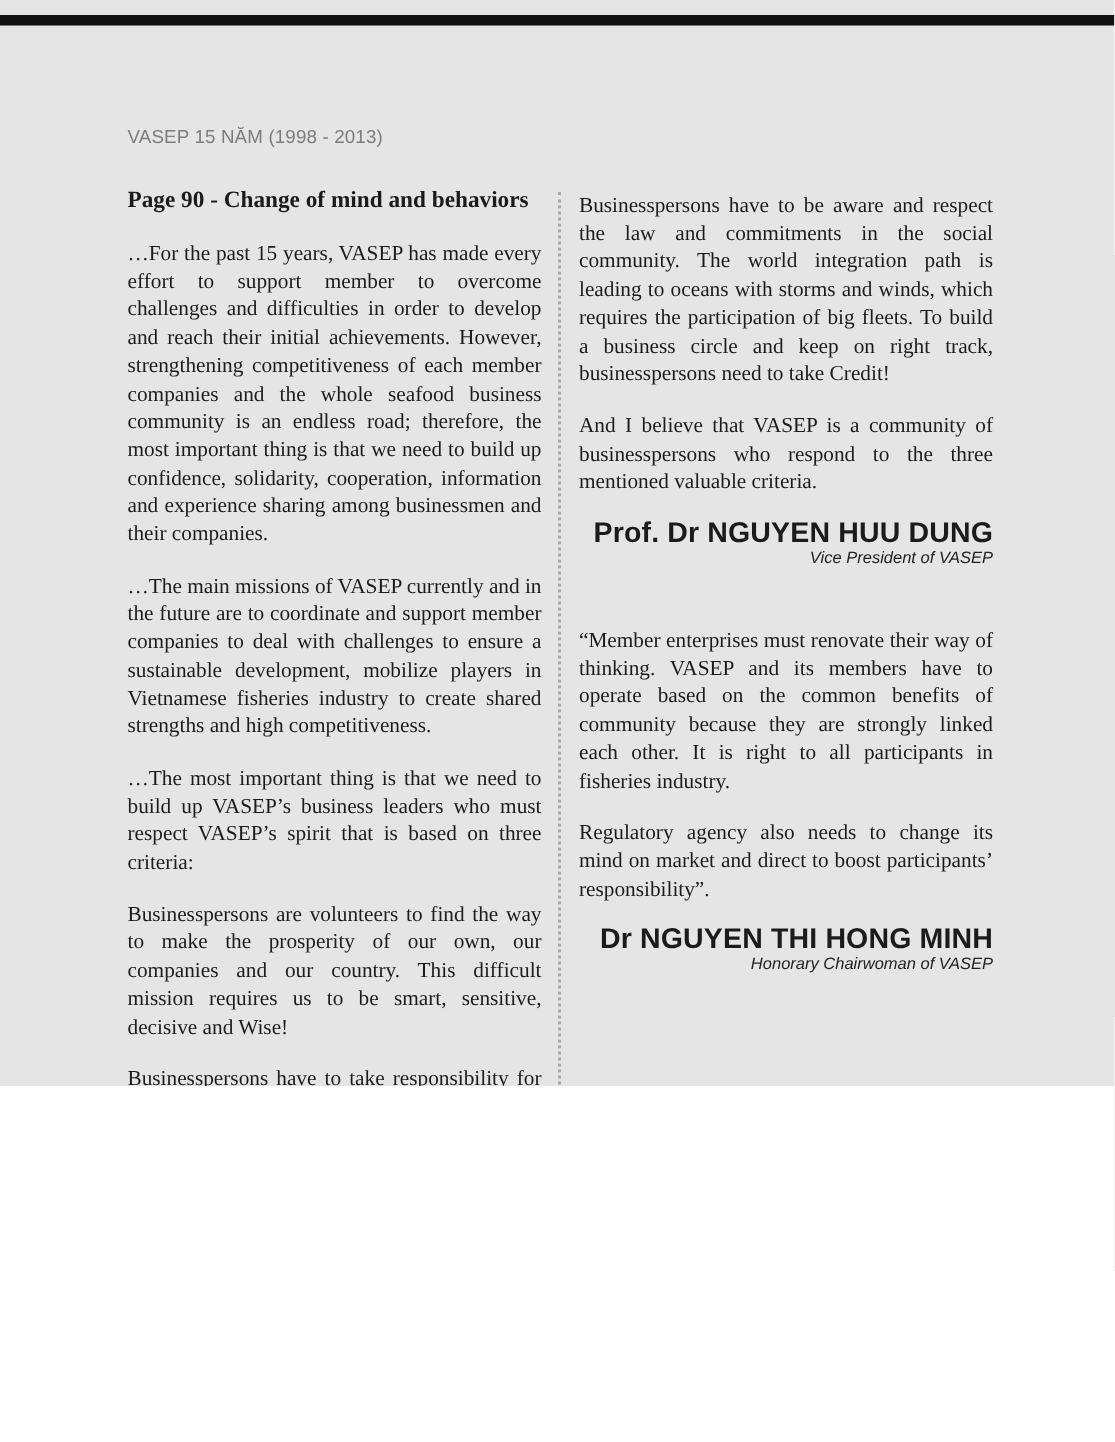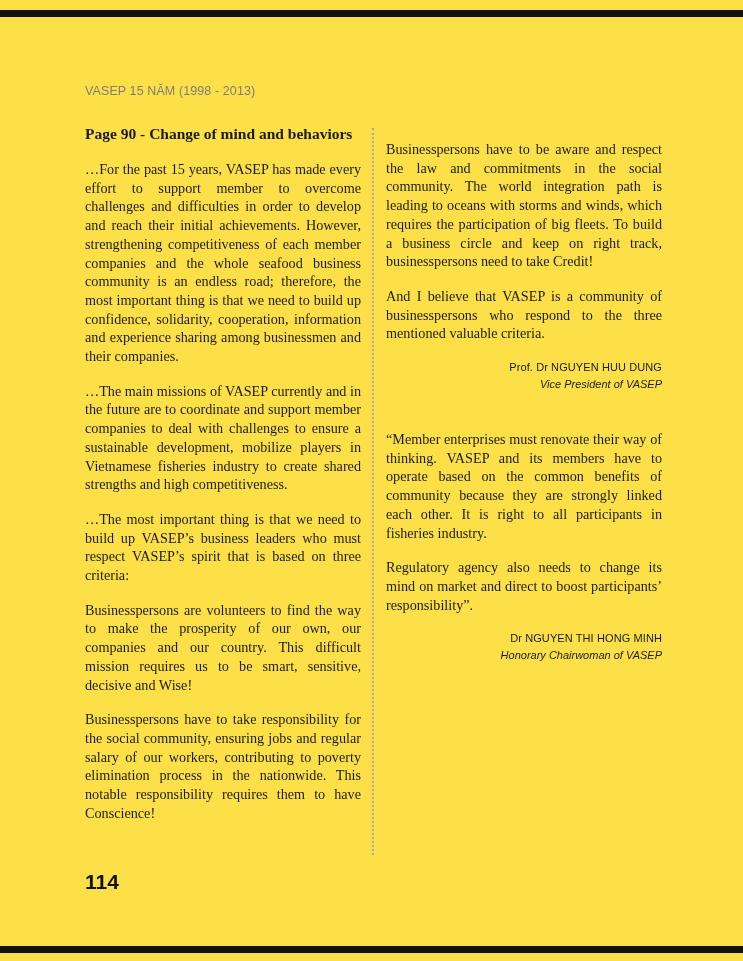--- a/index.html
+++ b/index.html
@@ -3,22 +3,22 @@
 <meta charset="utf-8">
 <style>
   html, body {
     margin: 0;
     padding: 0;
     background: #ffffff;
   }
   .page {
     position: relative;
     width: 743px;
-    height: 961px;
-    background: #fde047;
+    height: 724px;
+    background: #e5e5e5;
     overflow: hidden;
     font-family: "Liberation Serif", serif;
     color: #1b1b1b;
   }
   .edge-bar {
     position: absolute;
     left: 0;
     width: 743px;
     background: #121212;
   }
@@ -58,31 +58,31 @@
     font-weight: bold;
     font-size: 15.5px;
     line-height: 19px;
     margin: 0 0 17px 0;
   }
 
   .col p {
     font-size: 14.2px;
     line-height: 18.7px;
     text-align: justify;
-    margin: 16px 0 16px 0;
+    margin: 4px 0 16px 0;
   }
 
   .attribution {
     text-align: right;
     margin: 10px 0 38px 0;
     font-family: "Liberation Sans", sans-serif;
   }
   .att-name {
-    font-weight: normal;
-    font-size: 11px;
+    font-weight: bold;
+    font-size: 19px;
     line-height: 17px;
     letter-spacing: 0.1px;
   }
   .att-role {
     font-style: italic;
     font-size: 11px;
     line-height: 16px;
     color: #222222;
   }
 

